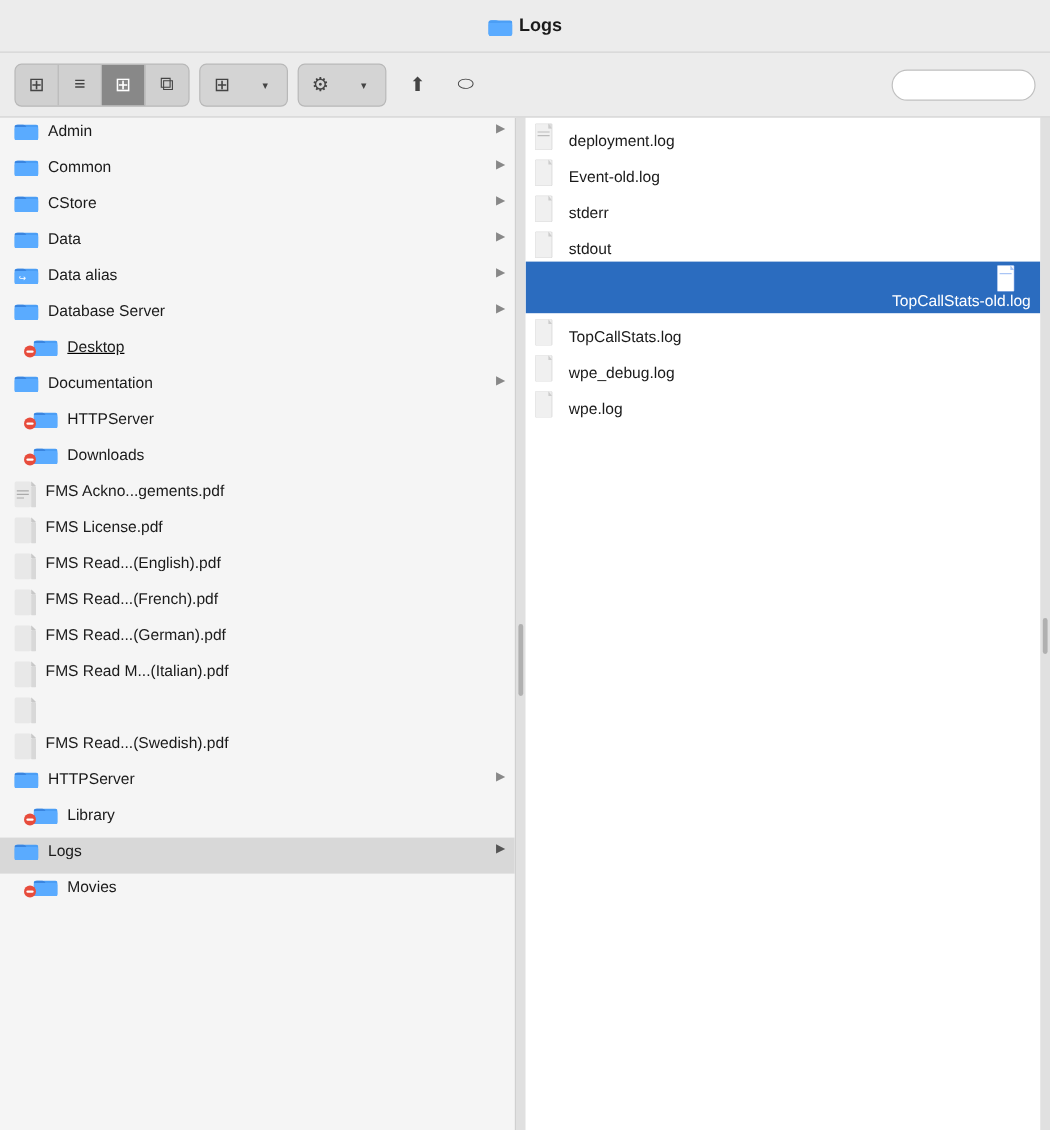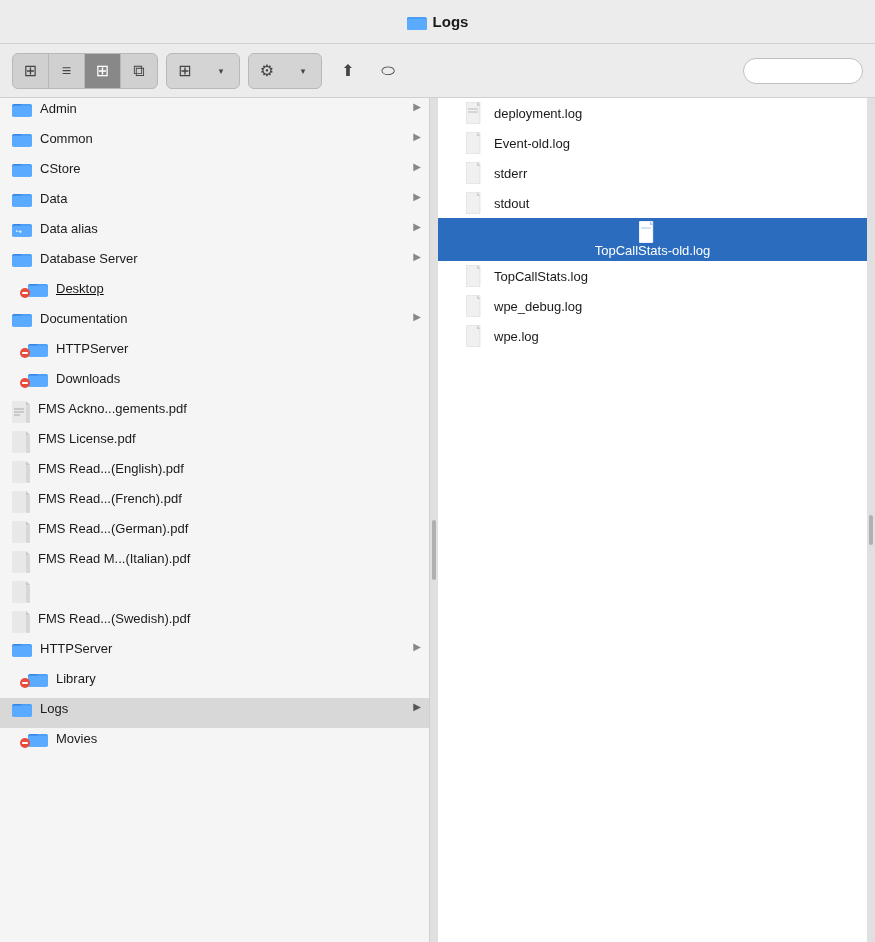--- a/index.html
+++ b/index.html
@@ -187,22 +187,22 @@
 
     
     .right-panel {
       flex: 1;
       background: white;
       overflow-y: auto;
       overflow-x: hidden;
     }
     .right-item {
       display: flex;
-      align-items: center;
-      padding: 3px 28px;
+      align-items: flex-end;
+      padding: 3px 8px;
       min-height: 30px;
       cursor: pointer;
       border-bottom: none;
     }
     .right-item.selected-blue { background: #2b6cbf; color: white; flex-direction: column; }
     .right-item .file-icon { width: 18px; height: 22px; margin-right: 10px; flex-shrink: 0; }
     .right-item .item-name { font-size: 13px; color: #1a1a1a; }
     .right-item.selected-blue .item-name { color: white; }
 
     

